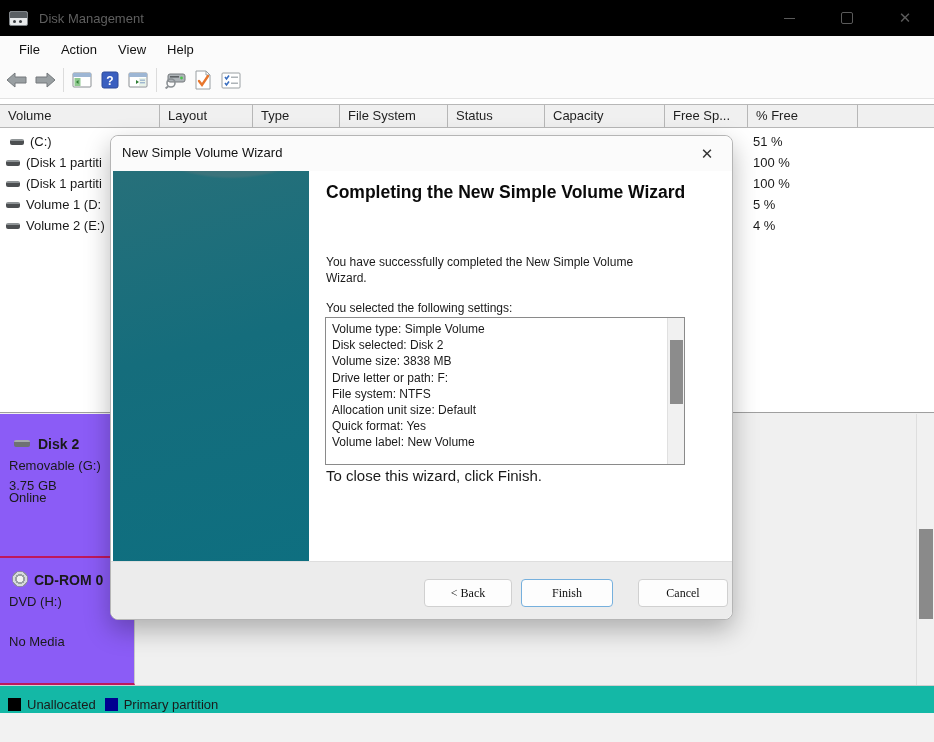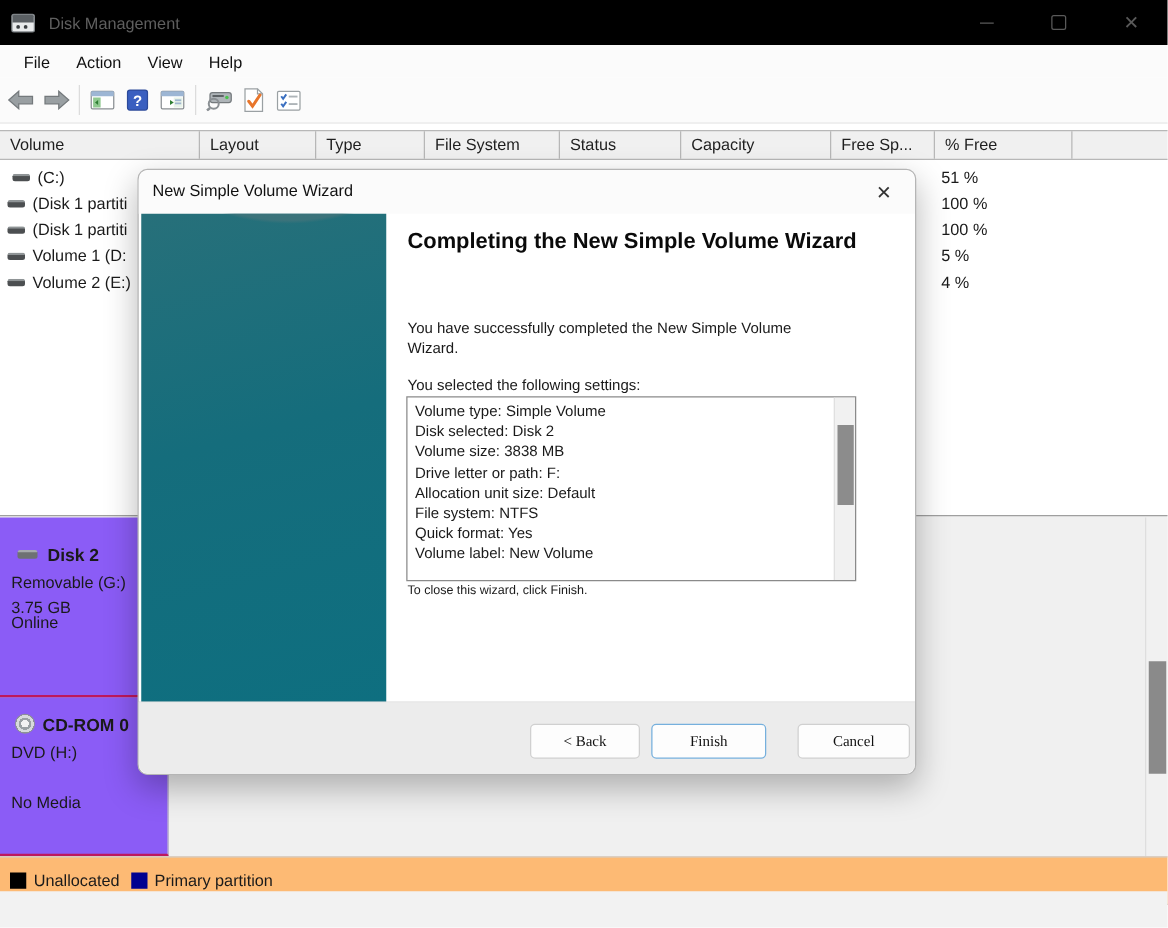--- a/index.html
+++ b/index.html
@@ -46,21 +46,21 @@
   .dl-disk2 { top:1px; height:144px; }
   .dl-cdrom { top:145px; height:127px;padding-left:16px; }
   .disk-title { position:absolute; font-weight:bold; font-size:14px; white-space:nowrap; }
   .disk-line { position:absolute; left:9px; white-space:nowrap; }
   .slab-ico { position:absolute; width:16px; height:7px; background:#6e7173; border-radius:2px; border-top:2px solid #a6abad; }
   .cd-ico { position:absolute; width:16px; height:16px; border-radius:50%; background:radial-gradient(circle at 50% 50%, #f2f2f2 0 3px, #9aa0a3 3px 5px, #d7dadc 5px 7px, #8d9295 7px 8px); }
   .v-scroll { position:absolute; left:916px; top:1px; width:18px; height:271px; background:#f1f1f1; border-left:1px solid #dedede; }
   .v-thumb { position:absolute; left:2px; top:115px; width:14px; height:90px; background:#8a8a8a; }
 
   
-  .legend { position:absolute; left:0; top:685px; width:934px; height:39px; background:#fdba74; border-top:1px solid #cfcfcf; border-bottom:1px solid #a2a2a2; display:flex; align-items:center; font-size:13px; }
+  .legend { position:absolute; left:0; top:685px; width:934px; height:39px; background:#14b8a6; border-top:1px solid #cfcfcf; border-bottom:1px solid #a2a2a2; display:flex; align-items:center; font-size:13px; }
   .swatch { width:13px; height:13px; margin-left:8px; }
   .legend-label { margin-left:6px; margin-right:8px; }
   .statusbar { position:absolute; left:0; top:713px; width:934px; height:29px; background:#f2f2f2; }
 
   
   .dialog { position:absolute; left:110px; top:135px; width:623px; height:485px; background:#fff; border:1px solid #b5b5b5; border-radius:8px; box-shadow:0 10px 26px rgba(0,0,0,.28); z-index:10; }
   .dlg-titlebar { position:absolute; left:0; top:0; width:100%; height:35px; border-radius:8px 8px 0 0; background:#fbfbfb; }
   .dlg-title { position:absolute; left:11px; top:9px; font-size:13px; color:#111; }
   .dlg-close { position:absolute; right:12px; top:5px; width:26px; height:26px; display:flex; align-items:center; justify-content:center; font-size:15px; color:#333; }
   .dlg-sidebar { position:absolute; left:2px; top:35px; width:196px; height:392px;
@@ -69,21 +69,21 @@
        linear-gradient(165deg, #27707a 0%, #156d7c 45%, #0e6f80 100%);
   }
   .dlg-heading { position:absolute; left:215px; top:44px; width:372px; font-size:17.5px; font-weight:bold; line-height:24px; color:#0a0a0a; }
   .dlg-body { position:absolute; left:215px; width:350px; font-size:12px; line-height:16px; color:#1a1a1a; }
   .b1 { top:118px; }
   .b2 { top:164px; }
   .settings-box { position:absolute; left:214px; top:181px; width:360px; height:148px; border:1px solid #8a8a8a; background:#fff; overflow:hidden; }
   .settings-list { position:absolute; left:6px; top:3px; right:20px; font-size:12px; line-height:16.2px; white-space:nowrap; }
   .sb-scroll { position:absolute; right:0; top:0; width:17px; height:100%; background:#f1f1f1; border-left:1px solid #e0e0e0; }
   .sb-thumb { position:absolute; left:2px; top:22px; width:13px; height:64px; background:#8c8c8c; }
-  .dlg-note { position:absolute; left:215px; top:331px; font-size:10px; }
+  .dlg-note { position:absolute; left:215px; top:331px; font-size:15px; }
   .dlg-footer { position:absolute; left:0; bottom:0; width:100%; height:58px; background:#ececec; border-top:1px solid #dedede; border-radius:0 0 8px 8px; }
   .dlg-btn { position:absolute; top:17px; height:28px; background:#fdfdfd; border:1px solid #d0d0d0; border-radius:4px; font-size:12px; font-family:Liberation Serif, serif; color:#111; text-align:center; line-height:26px; }
   .btn-back { left:313px; width:88px; }
   .btn-finish { left:410px; width:92px; border:1px solid #76b0dd; }
   .btn-cancel { left:527px; width:90px; }
 
   svg { display:block; }
 </style>
 </head>
 <body>
@@ -247,22 +247,22 @@
     <div class="dlg-heading">Completing the New Simple Volume Wizard</div>
     <div class="dlg-body b1">You have successfully completed the New Simple Volume Wizard.</div>
     <div class="dlg-body b2">You selected the following settings:</div>
 
     <div class="settings-box">
       <div class="settings-list">
         <div>Volume type: Simple Volume</div>
         <div>Disk selected: Disk 2</div>
         <div>Volume size: 3838 MB</div>
         <div>Drive letter or path: F:</div>
+        <div>File system: NTFS</div>
         <div>Allocation unit size: Default</div>
-        <div>File system: NTFS</div>
         <div>Quick format: Yes</div>
         <div>Volume label: New Volume</div>
       </div>
       <div class="sb-scroll">
         <div class="sb-thumb"></div>
       </div>
     </div>
 
     <div class="dlg-note">To close this wizard, click Finish.</div>
 

